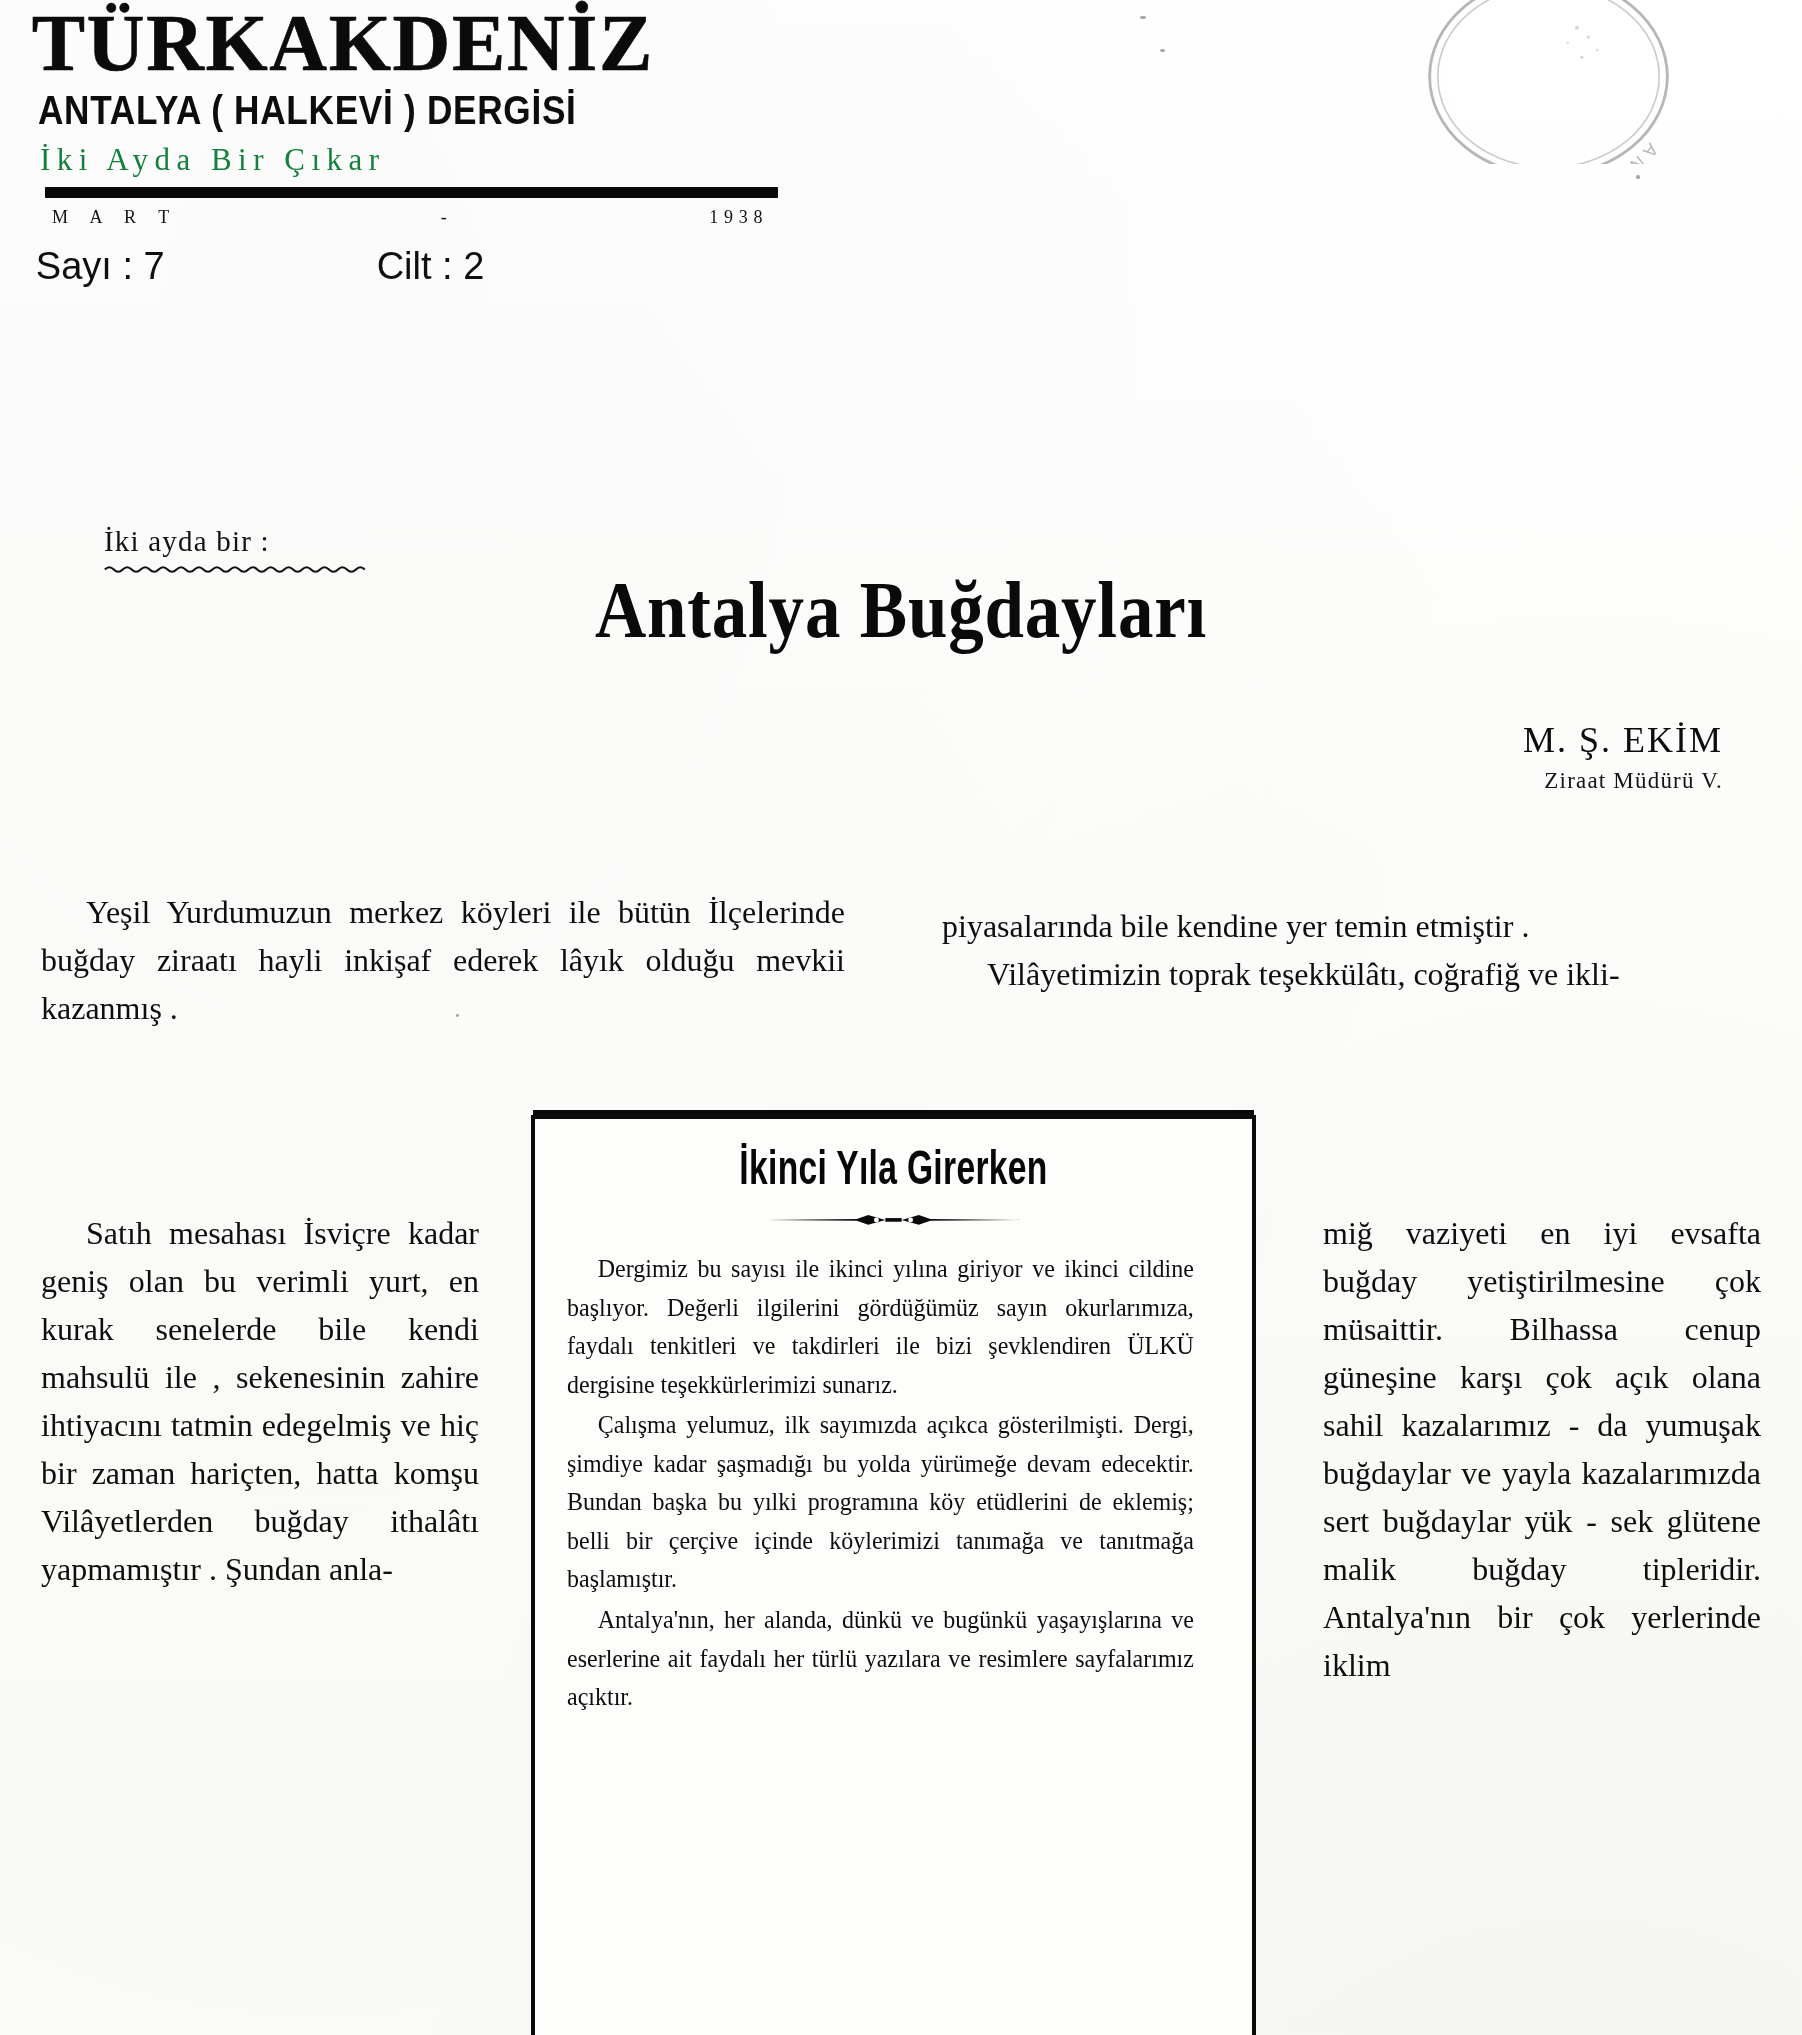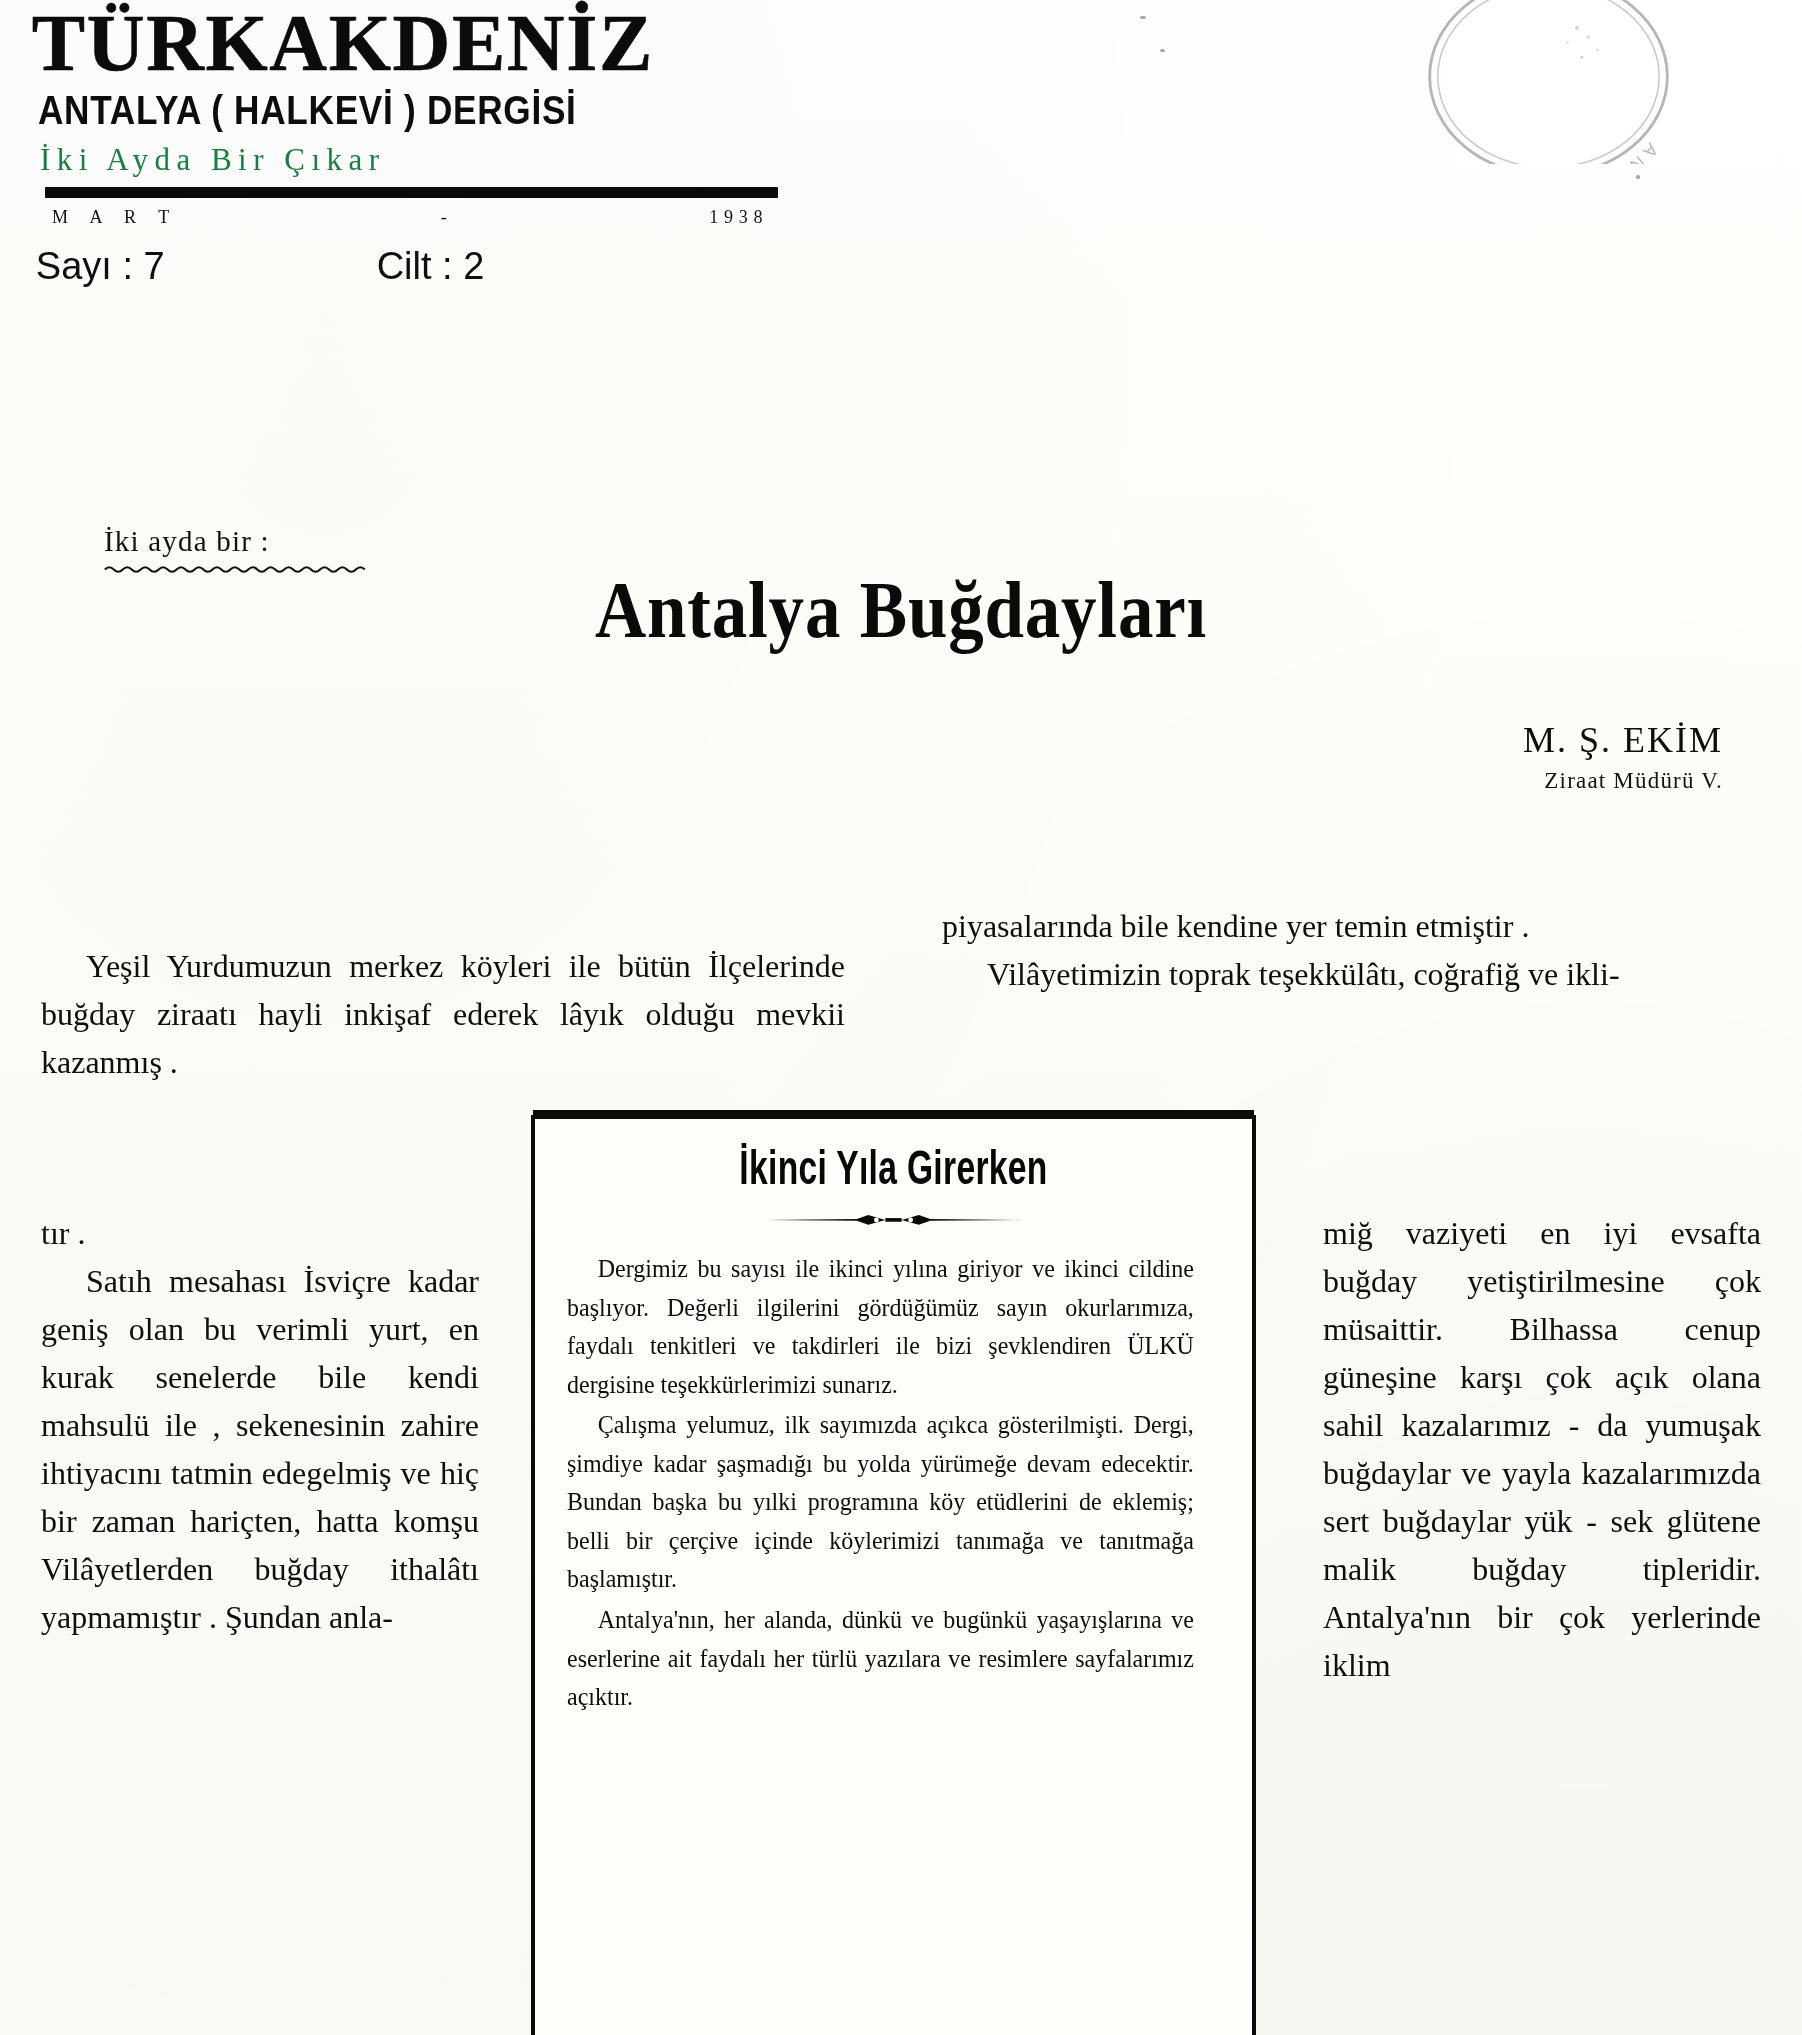--- a/index.html
+++ b/index.html
@@ -175,21 +175,21 @@
     text-justify: inter-word;
     hyphens: manual;
   }
   .bodytext p { margin: 0; }
   .bodytext p.indent { text-indent: 45px; }
 
   
   #col-left-top {
     position: absolute;
     left: 41px;
-    top: 942px;
+    top: 888px;
     width: 804px;
   }
   #col-right-top {
     position: absolute;
     left: 942px;
     top: 902px;
     width: 818px;
   }
 
   
@@ -334,21 +334,20 @@
   <div id="col-left-top" class="bodytext">
     <p class="indent">Yeşil Yurdumuzun merkez köyleri ile bütün İlçelerinde buğday ziraatı hayli inkişaf ederek lâyık olduğu mevkii kazanmış .</p>
   </div>
 
   <div id="col-right-top" class="bodytext">
     <p>piyasalarında bile kendine yer temin etmiştir .</p>
     <p class="indent">Vilâyetimizin toprak teşekkülâtı, coğrafiğ ve ikli-</p>
   </div>
 
   <div id="col-left-mid" class="bodytext">
-    <p>tır .</p>
     <p class="indent">Satıh mesahası İsviçre kadar geniş olan bu verimli yurt, en kurak senelerde bile kendi mahsulü ile , sekenesinin zahire ihtiyacını tatmin edegelmiş ve hiç bir zaman hariçten, hatta komşu Vilâyetlerden buğday ithalâtı yapmamıştır . Şundan anla-</p>
   </div>
 
   <div id="col-right-mid" class="bodytext">
     <p>miğ vaziyeti en iyi evsafta buğday yetiştirilmesine çok müsaittir. Bilhassa cenup güneşine karşı çok açık olana sahil kazalarımız - da yumuşak buğdaylar ve yayla kazalarımızda sert buğdaylar yük - sek glütene malik buğday tipleridir. Antalya'nın bir çok yerlerinde iklim</p>
   </div>
 
   <div id="inset-box">
     <div id="inset-title">İkinci Yıla Girerken</div>
 

